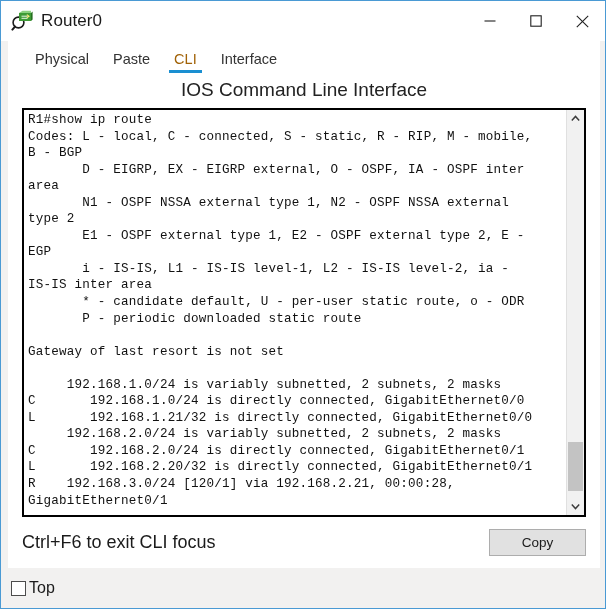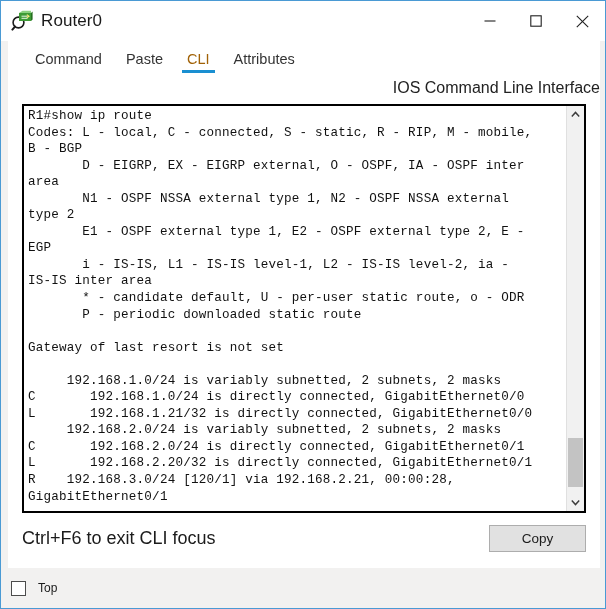--- a/index.html
+++ b/index.html
@@ -98,22 +98,22 @@
     content: "";
     position: absolute;
     left: 4px; right: 4px;
     bottom: 0;
     height: 3px;
     background: #1a8fd1;
   }
 
   
   .panel-title {
-    text-align: right;
-    font-size: 16px;
+    text-align: center;
+    font-size: 19px;
     color: #222222;
     padding: 6px 0 7px 0;
   }
 
   
   .term-wrap {
     margin: 0 14px 0 14px;
     border: 2px solid #000000;
     background: #ffffff;
     height: 409px;
@@ -216,23 +216,23 @@
   .cb {
     width: 15px;
     height: 15px;
     border: 1px solid #4c4c4c;
     background: #ffffff;
     box-sizing: border-box;
     cursor: default;
     flex: 0 0 auto;
   }
   .cb-label {
-    font-size: 12px;
+    font-size: 16px;
     color: #1b1b1b;
-    margin-left: 12px;
+    margin-left: 3px;
   }
 </style>
 </head>
 <body>
 
 <div class="window">
 
   <div class="titlebar">
     <div class="title-icon">
       <svg width="22" height="22" viewBox="0 0 22 22">
@@ -263,24 +263,24 @@
           <line x1="0.8" y1="0.8" x2="12.2" y2="12.2" stroke="#202020" stroke-width="1.1"></line>
           <line x1="12.2" y1="0.8" x2="0.8" y2="12.2" stroke="#202020" stroke-width="1.1"></line>
         </svg>
       </div>
     </div>
   </div>
 
   <div class="client">
 
     <div class="tabstrip">
-      <div class="tab">Command</div>
+      <div class="tab">Physical</div>
       <div class="tab">Paste</div>
       <div class="tab active">CLI</div>
-      <div class="tab">Attributes</div>
+      <div class="tab">Interface</div>
     </div>
 
     <div class="panel-title">IOS Command Line Interface</div>
 
     <div class="term-wrap">
       <div class="term" id="terminal"><div class="term-line">R1#show ip route</div><div class="term-line">Codes: L - local, C - connected, S - static, R - RIP, M - mobile,</div><div class="term-line">B - BGP</div><div class="term-line">       D - EIGRP, EX - EIGRP external, O - OSPF, IA - OSPF inter</div><div class="term-line">area</div><div class="term-line">       N1 - OSPF NSSA external type 1, N2 - OSPF NSSA external</div><div class="term-line">type 2</div><div class="term-line">       E1 - OSPF external type 1, E2 - OSPF external type 2, E -</div><div class="term-line">EGP</div><div class="term-line">       i - IS-IS, L1 - IS-IS level-1, L2 - IS-IS level-2, ia -</div><div class="term-line">IS-IS inter area</div><div class="term-line">       * - candidate default, U - per-user static route, o - ODR</div><div class="term-line">       P - periodic downloaded static route</div><div class="term-line">&nbsp;</div><div class="term-line">Gateway of last resort is not set</div><div class="term-line">&nbsp;</div><div class="term-line">     192.168.1.0/24 is variably subnetted, 2 subnets, 2 masks</div><div class="term-line">C       192.168.1.0/24 is directly connected, GigabitEthernet0/0</div><div class="term-line">L       192.168.1.21/32 is directly connected, GigabitEthernet0/0</div><div class="term-line">     192.168.2.0/24 is variably subnetted, 2 subnets, 2 masks</div><div class="term-line">C       192.168.2.0/24 is directly connected, GigabitEthernet0/1</div><div class="term-line">L       192.168.2.20/32 is directly connected, GigabitEthernet0/1</div><div class="term-line">R    192.168.3.0/24 [120/1] via 192.168.2.21, 00:00:28,</div><div class="term-line">GigabitEthernet0/1</div></div>
 
       <div class="sbar">
         <div class="sb-arrow top">
           <svg width="9" height="7" viewBox="0 0 9 7">

